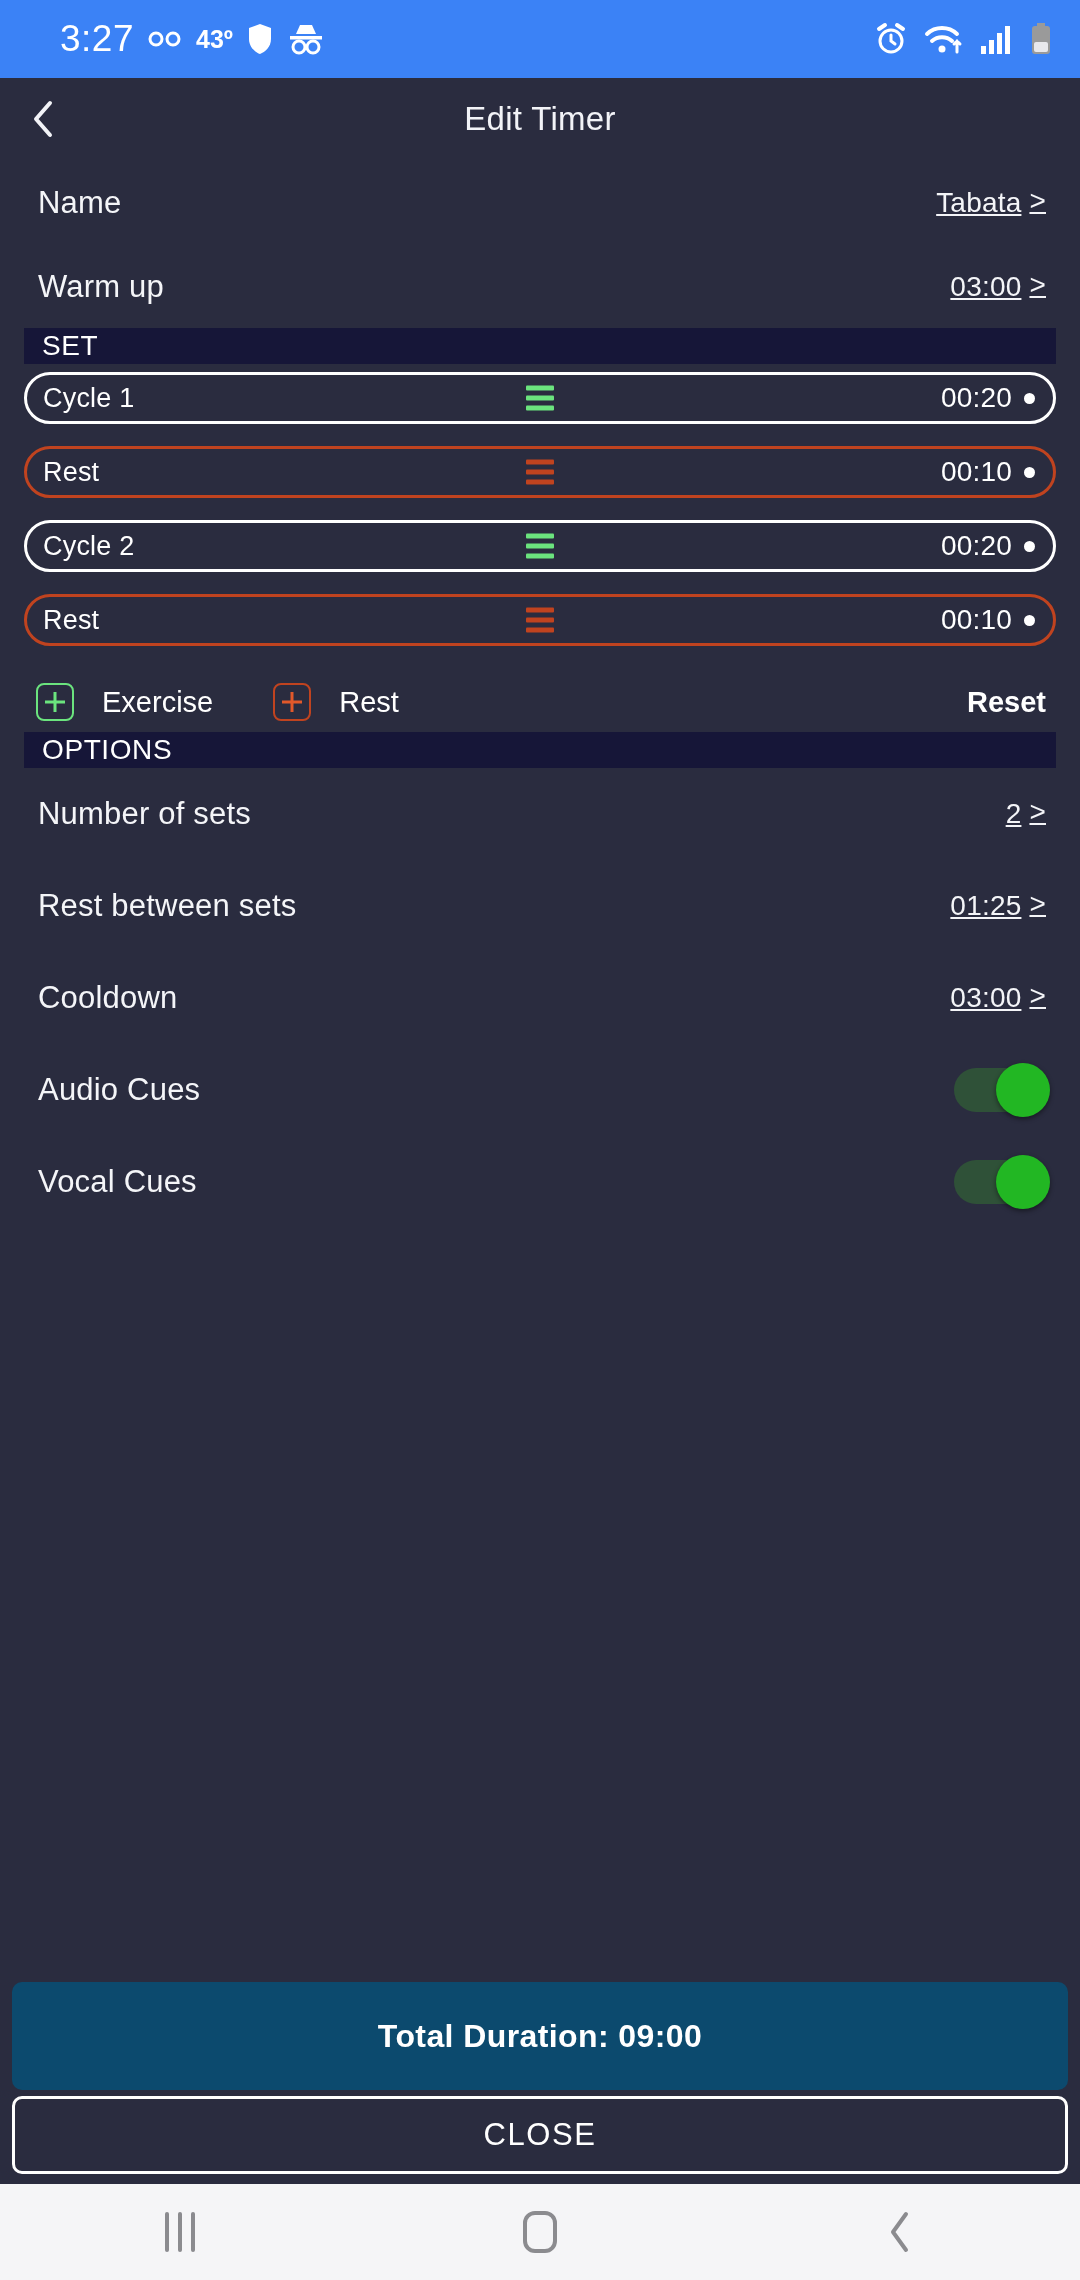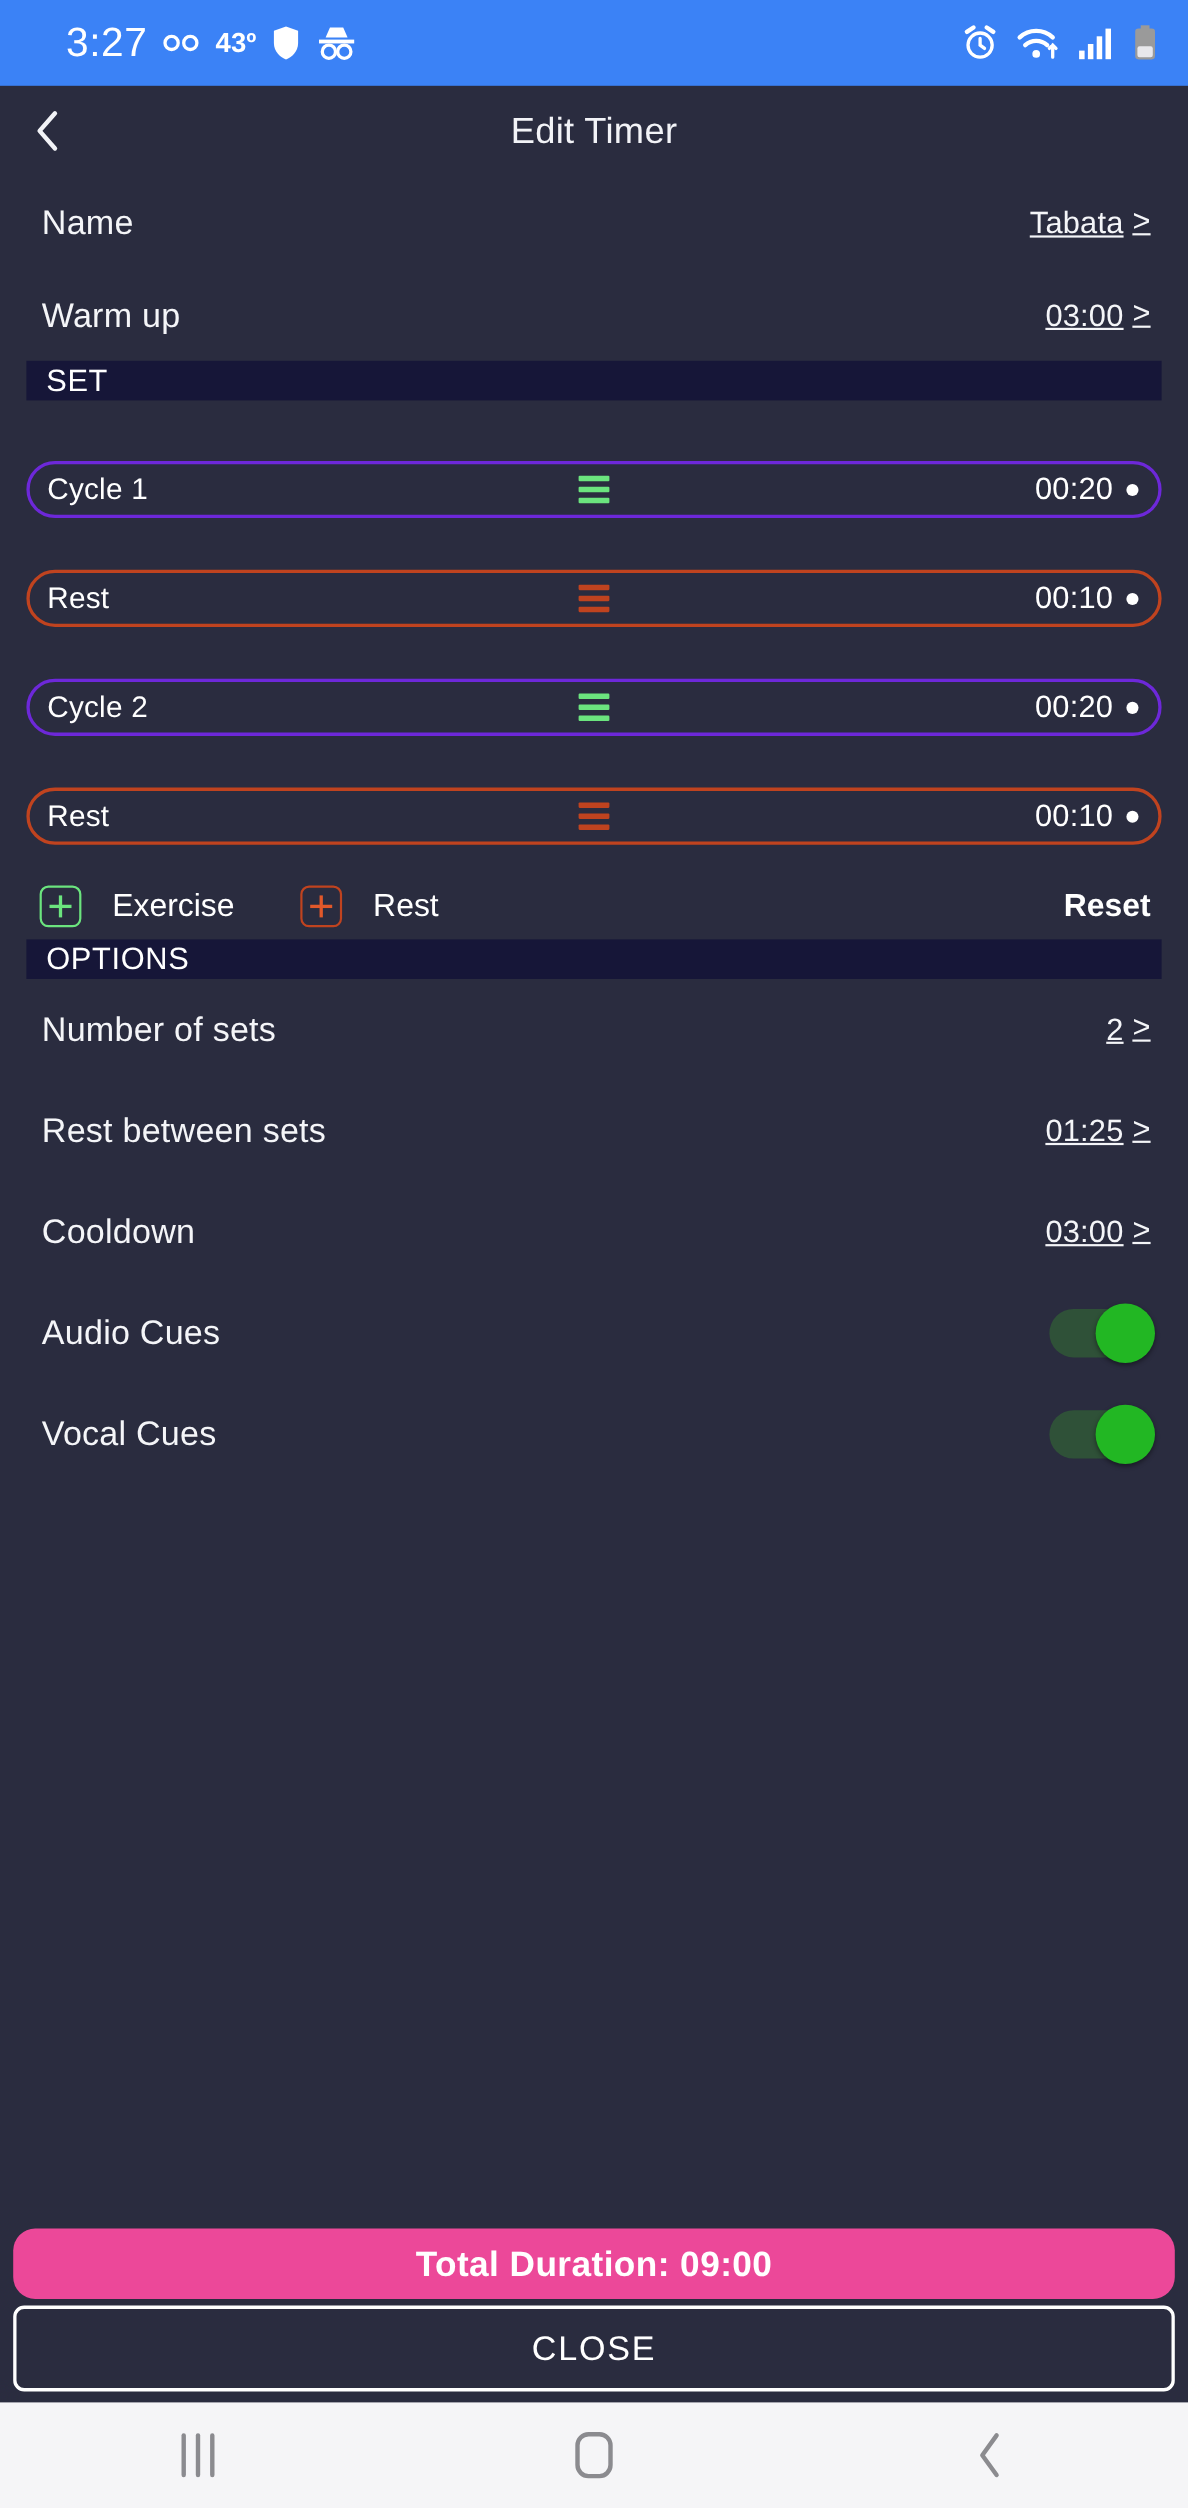--- a/index.html
+++ b/index.html
@@ -109,26 +109,25 @@
     letter-spacing: 0.6px;
   }
 
   
   .set-list { padding: 8px 24px 0 24px; flex: 0 0 auto; }
   .set-item {
     position: relative;
     height: 52px;
     margin-bottom: 22px;
     border-radius: 26px;
-    border: 3px solid #6d28d9;
+    border: 3px solid #ffffff;
     display: flex;
     align-items: center;
     padding: 0 18px 0 16px;
     cursor: pointer;
-    margin-top: 47px;
   }
   .set-item.rest { border-color: #c0431f; }
   .set-name {
     color: #ffffff;
     font-size: 27px;
     letter-spacing: 0.2px;
     flex: 0 0 auto;
   }
   .drag-handle {
     position: absolute;
@@ -235,23 +234,23 @@
     border-radius: 50%;
     background: #22b723;
     box-shadow: 0 2px 5px rgba(0,0,0,0.45);
   }
 
   .spacer { flex: 1 1 auto; }
 
   
   .duration-bar {
     margin: 0 12px 6px 12px;
-    height: 64px;
-    background: #ec4899;
-    border-radius: 20px;
+    height: 108px;
+    background: #0c4a6e;
+    border-radius: 10px;
     display: flex;
     align-items: center;
     justify-content: center;
     flex: 0 0 auto;
     cursor: pointer;
   }
   .duration-bar span {
     color: #ffffff;
     font-size: 32px;
     font-weight: bold;

